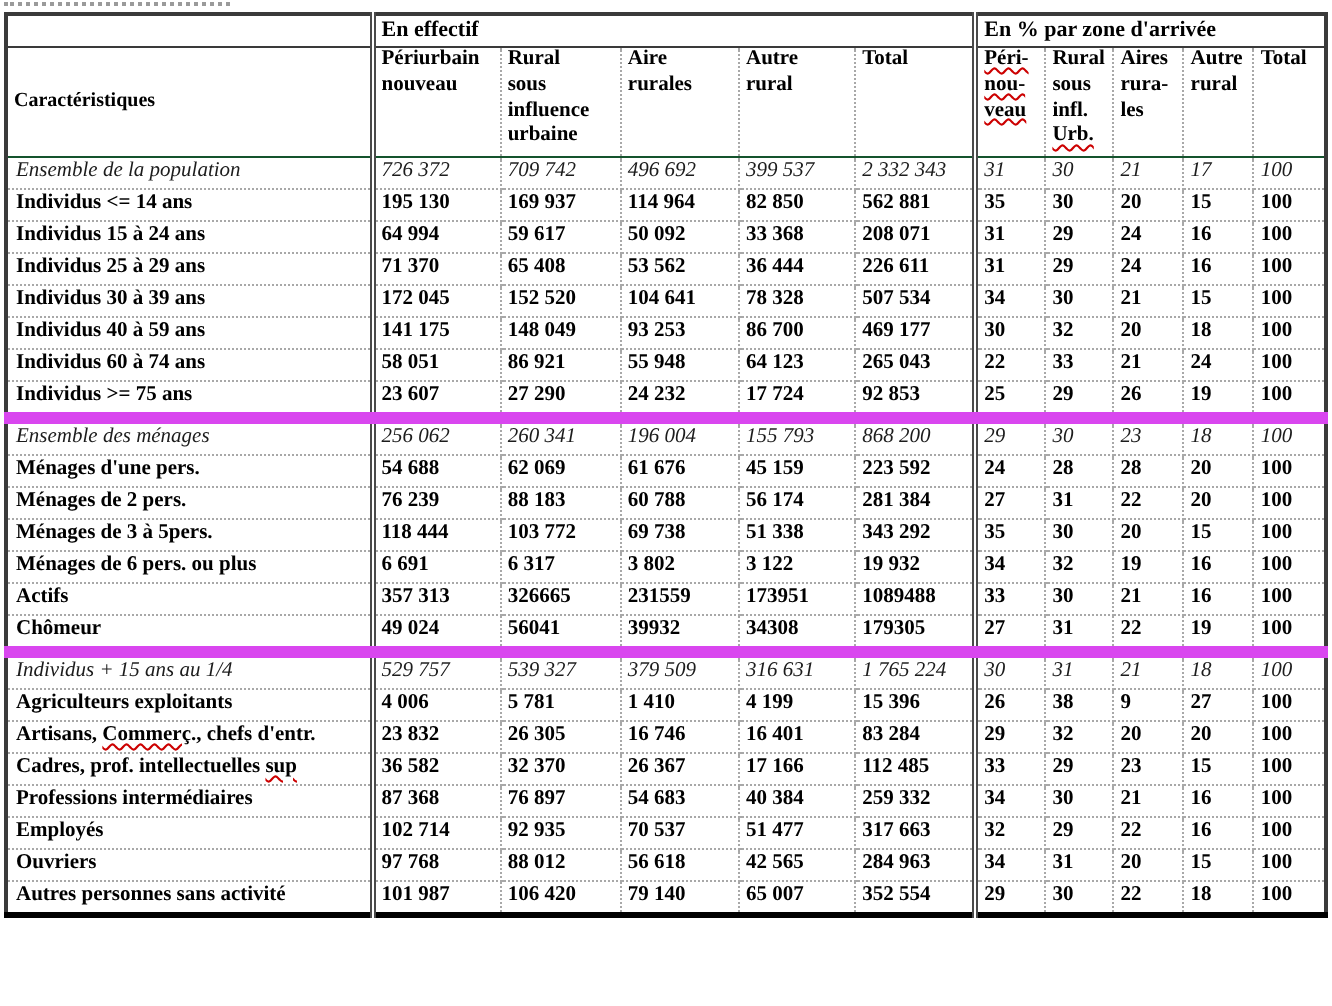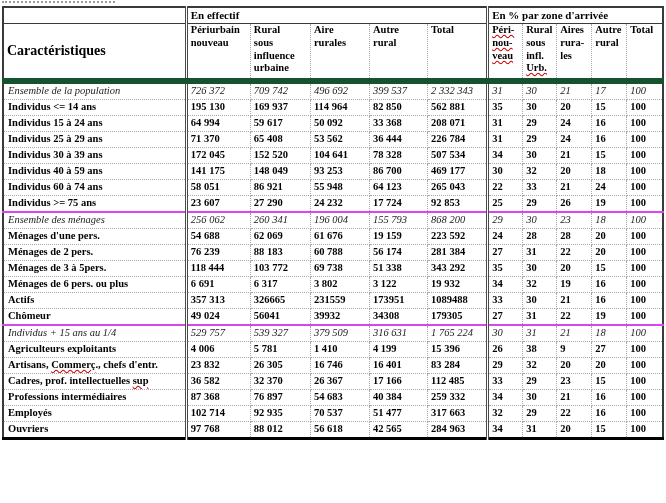--- a/index.html
+++ b/index.html
@@ -6,28 +6,28 @@
   body{width:666px;height:503px;overflow:hidden;font-family:"Liberation Serif","DejaVu Serif",serif;color:#000;}
   .page{position:relative;width:666px;height:503px;font-family:Liberation Serif, serif;}
   .top-dashes{position:absolute;left:2px;top:1px;width:113px;height:0;border-top:2px dotted #9a9a9a;}
   table{position:absolute;left:2px;top:6px;width:662px;border-collapse:collapse;table-layout:fixed;
         border:2px solid #3a3a3a;border-bottom:3px solid #000;}
   col.c0{width:183px;} col.c1{width:64px;} col.c2{width:60px;} col.c3{width:59px;}
   col.c4{width:58px;} col.c5{width:60px;} col.c6{width:35px;} col.c7{width:34px;}
   col.c8{width:35px;} col.c9{width:35px;} col.c10{width:36px;}
   th,td{border:1px dotted #a8a8a8;padding:0 2px 0 3px;text-align:left;vertical-align:top;
         font-size:10.5px;line-height:1.28;overflow:hidden;white-space:nowrap;}
-  thead th{font-weight:bold;border-bottom:6px solid #14532d;}
+  thead th{font-weight:bold;border-bottom:1px solid #14532d;}
   thead tr.grp th{height:15px;border-bottom:1px solid #3a3a3a;font-size:11px;}
   thead tr.cols th{height:54px;border-top:1px solid #3a3a3a;white-space:normal;line-height:1.22;}
-  th.charac{vertical-align:middle;font-size:14px;}
+  th.charac{vertical-align:middle;font-size:10px;}
   .group-start{border-left:3px double #4a4a4a;}
   tbody td{height:15px;}
   tbody tr.normal td{font-weight:bold;}
-  tbody tr.summary td{font-style:italic;font-weight:normal;color:#1c1c1c;border-top:2px solid #d946ef;}
+  tbody tr.summary td{font-style:italic;font-weight:normal;color:#1c1c1c;border-top:6px solid #d946ef;}
   tbody tr:first-child td{border-top:1px solid #3a3a3a;}
   td.label{padding-left:4px;}
   .sp{text-decoration:underline;text-decoration-style:wavy;text-decoration-color:var(--spellred,#c00);
       -webkit-text-decoration:underline wavy var(--spellred,#c00);}
 </style>
 </head>
 <body>
 
 <div class="page">
   <div class="top-dashes"></div>
@@ -104,21 +104,21 @@
           <td>24</td>
           <td>16</td>
           <td>100</td>
         </tr>
         <tr class="normal">
           <td class="label"><span>Individus 25 à 29 ans</span></td>
           <td class="group-start">71 370</td>
           <td>65 408</td>
           <td>53 562</td>
           <td>36 444</td>
-          <td>226 784</td>
+          <td>226 611</td>
           <td class="group-start">31</td>
           <td>29</td>
           <td>24</td>
           <td>16</td>
           <td>100</td>
         </tr>
         <tr class="normal">
           <td class="label"><span>Individus 30 à 39 ans</span></td>
           <td class="group-start">172 045</td>
           <td>152 520</td>
@@ -181,21 +181,21 @@
           <td>30</td>
           <td>23</td>
           <td>18</td>
           <td>100</td>
         </tr>
         <tr class="normal">
           <td class="label"><span>Ménages d'une pers.</span></td>
           <td class="group-start">54 688</td>
           <td>62 069</td>
           <td>61 676</td>
-          <td>19 159</td>
+          <td>45 159</td>
           <td>223 592</td>
           <td class="group-start">24</td>
           <td>28</td>
           <td>28</td>
           <td>20</td>
           <td>100</td>
         </tr>
         <tr class="normal">
           <td class="label"><span>Ménages de 2 pers.</span></td>
           <td class="group-start">76 239</td>
@@ -345,15 +345,28 @@
           <td>88 012</td>
           <td>56 618</td>
           <td>42 565</td>
           <td>284 963</td>
           <td class="group-start">34</td>
           <td>31</td>
           <td>20</td>
           <td>15</td>
           <td>100</td>
         </tr>
+        <tr class="normal">
+          <td class="label"><span>Autres personnes sans activité</span></td>
+          <td class="group-start">101 987</td>
+          <td>106 420</td>
+          <td>79 140</td>
+          <td>65 007</td>
+          <td>352 554</td>
+          <td class="group-start">29</td>
+          <td>30</td>
+          <td>22</td>
+          <td>18</td>
+          <td>100</td>
+        </tr>
       </tbody>
   </table>
 </div>
 
 </body></html>

